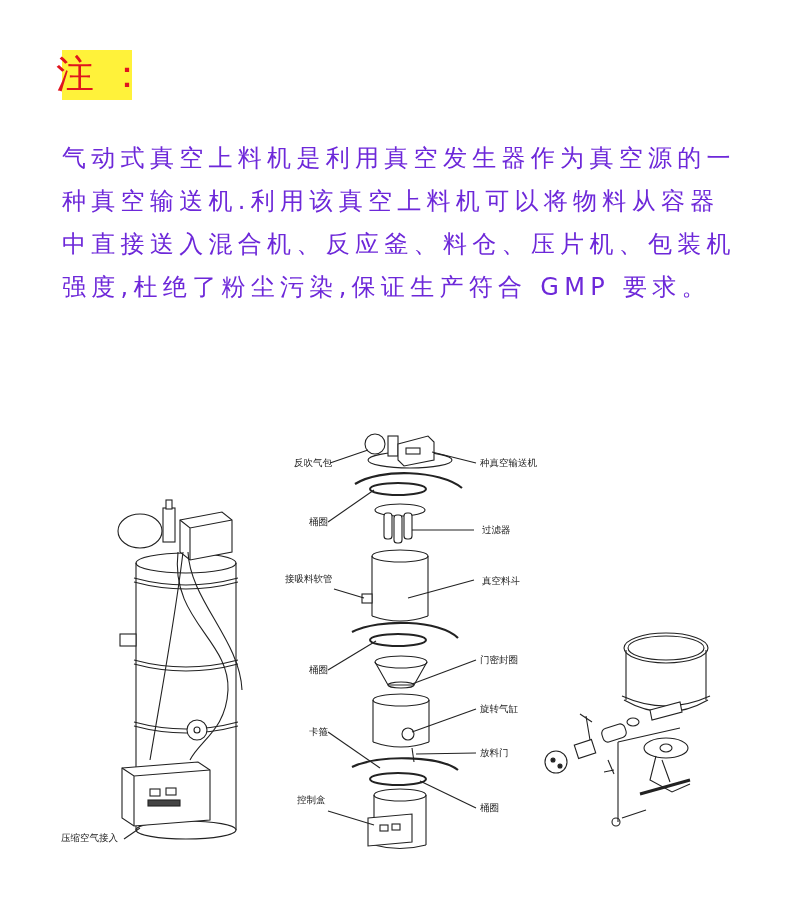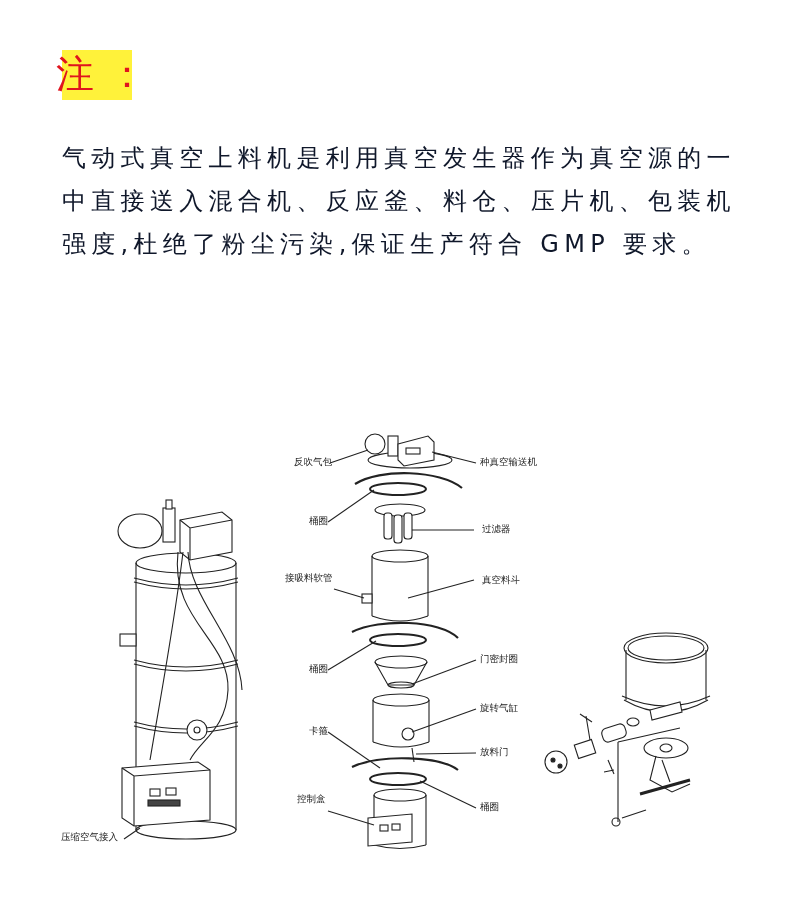--- a/index.html
+++ b/index.html
@@ -4,35 +4,36 @@
   <style>
     html, body { margin: 0; padding: 0; background: #ffffff; }
     body { width: 790px; height: 898px; position: relative; overflow: hidden;
            font-family: "DejaVu Sans", "Liberation Sans", sans-serif; color: #111; }
     .note-heading { position: absolute; left: 62px; top: 50px; width: 70px; height: 50px;
            background: #fff23a; }
     .note-heading .txt { position: absolute; left: -6px; top: 2px; font-size: 38px; line-height: 44px;
            color: #e0141e; font-family: "DejaVu Serif", "Liberation Serif", serif; font-weight: normal; letter-spacing: 14px; white-space: nowrap; }
     .para { position: absolute; left: 62px; top: 137px; width: 680px; }
     .para .line { display: block; height: 43px; font-size: 24px; line-height: 43px; letter-spacing: 5.3px;
-           white-space: nowrap; color: #0f172a; }
+           white-space: nowrap; color: #6d28d9; }
     .figure { position: absolute; left: 0; top: 400px; width: 790px; height: 498px; }
     .figure svg { position: absolute; left: 0; top: 0; }
     .lbl { position: absolute; font-size: 9.5px; line-height: 12px; color: #222; white-space: nowrap;
-           font-family: Liberation Mono, monospace; }
+           font-family: Liberation Serif, serif; }
   </style>
 </head>
 <body>
 
 <div class="note-heading">
   <span class="txt">注：</span>
 </div>
 
 <div class="para">
   <span class="line">气动式真空上料机是利用真空发生器作为真空源的一</span>
+  <span class="line">种真空输送机.利用该真空上料机可以将物料从容器</span>
   <span class="line">中直接送入混合机、反应釜、料仓、压片机、包装机</span>
   <span class="line">强度,杜绝了粉尘污染,保证生产符合 GMP 要求。</span>
 </div>
 
 <div class="figure">
   <svg width="790" height="498" viewBox="0 400 790 498" fill="none" stroke="#222" stroke-width="1.1">
 
     <g>
 
       <ellipse cx="140" cy="531" rx="22" ry="17" fill="#fff"></ellipse>

